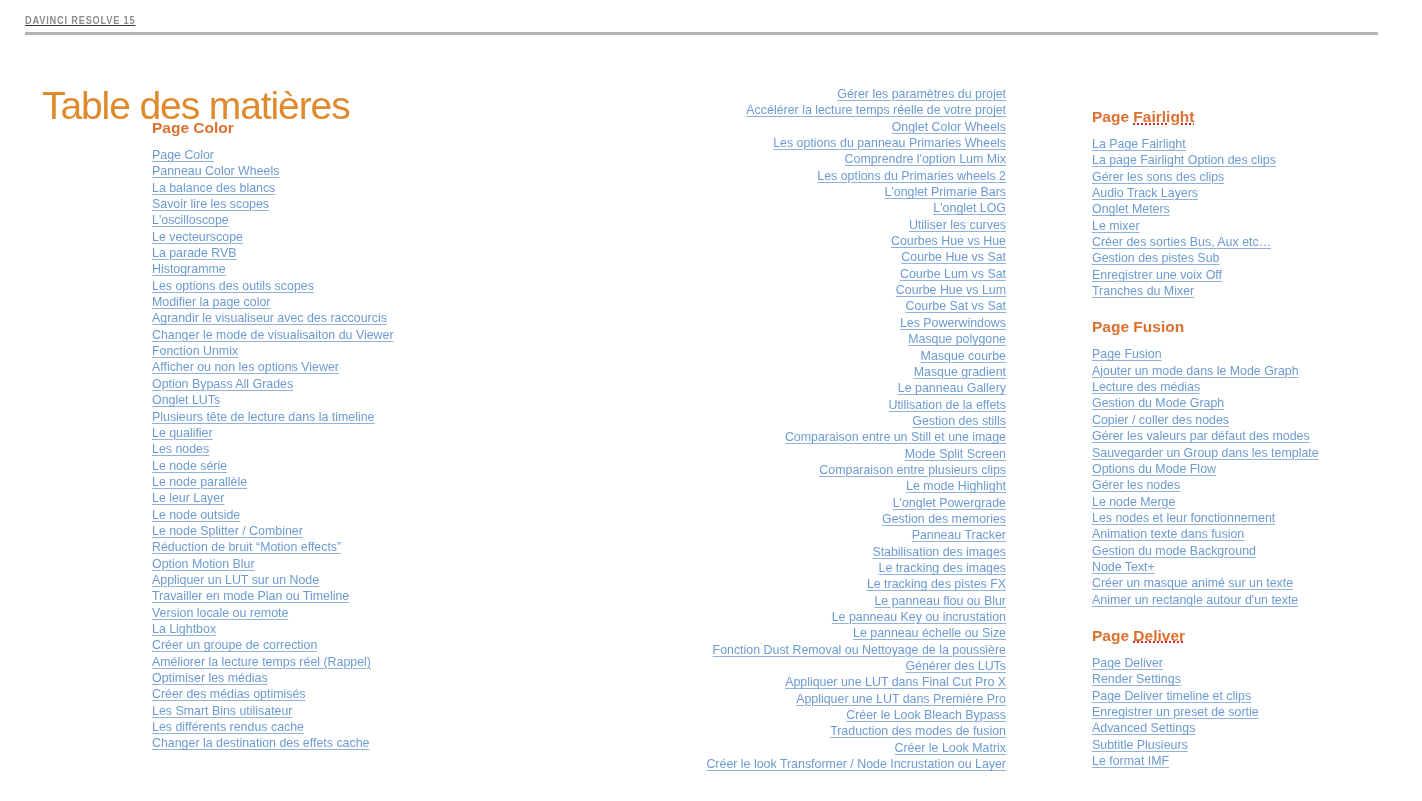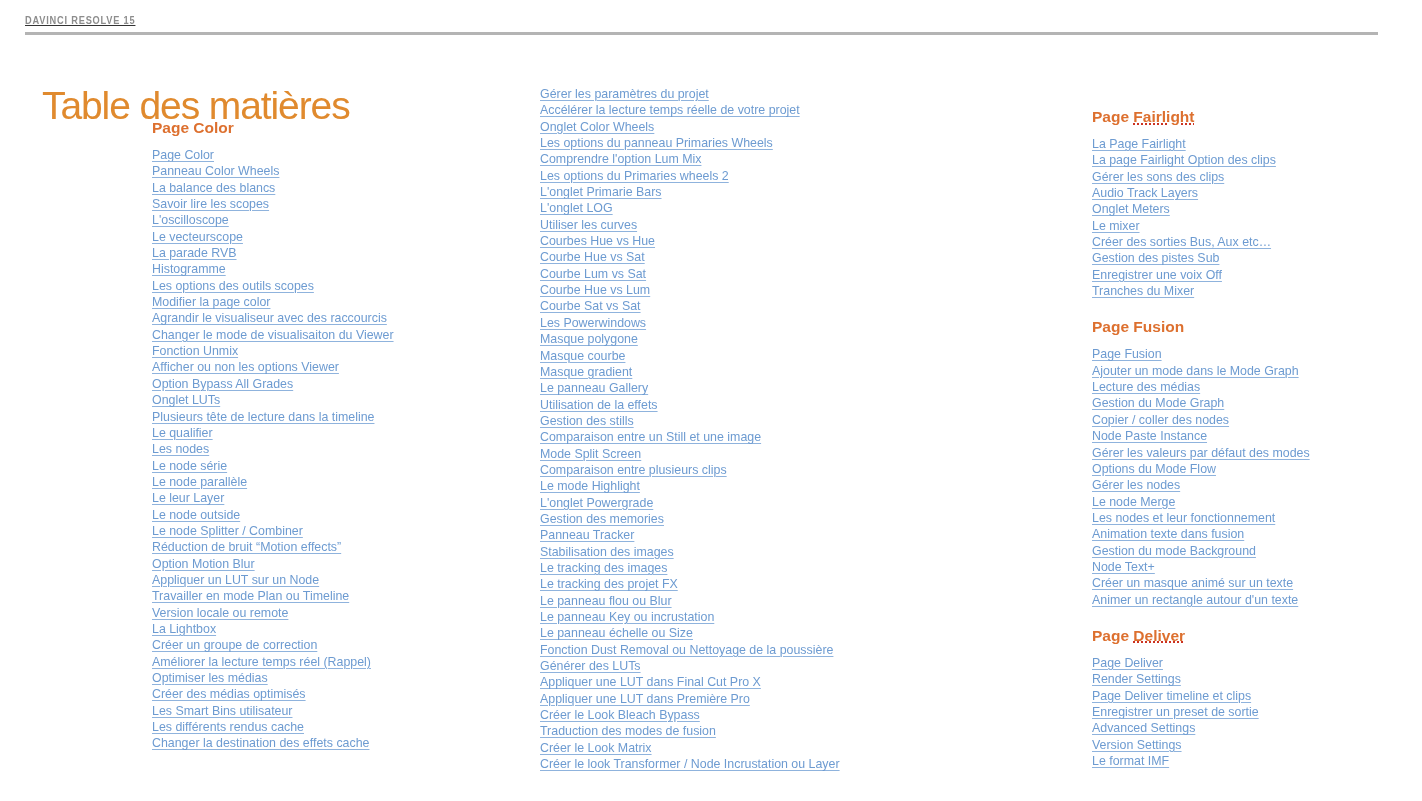--- a/index.html
+++ b/index.html
@@ -57,21 +57,21 @@
     line-height: 56px;
     white-space: nowrap;
   }
 
   
   .col {
     position: absolute;
     top: 0;
   }
   .col-1 { left: 152px; top: 118px;  width: 400px; }
-  .col-2 { left: 540px; top: 85px;   width: 440px; }
+  .col-2 { left: 566px; top: 85px;   width: 440px; text-align: right; }
   .col-3 { left: 1064px; top: 107px; width: 330px; margin-left: 28px; }
 
   .section-heading {
     font-size: 15.5px;
     font-weight: 700;
     color: #dd702f;
     line-height: 19px;
     margin: 0 0 9px 0;
     white-space: nowrap;
   }
@@ -183,21 +183,21 @@
       <li><a class="toc-link" href="#">Gestion des stills</a></li>
       <li><a class="toc-link" href="#">Comparaison entre un Still et une image</a></li>
       <li><a class="toc-link" href="#">Mode Split Screen</a></li>
       <li><a class="toc-link" href="#">Comparaison entre plusieurs clips</a></li>
       <li><a class="toc-link" href="#">Le mode Highlight </a></li>
       <li><a class="toc-link" href="#">L'onglet Powergrade</a></li>
       <li><a class="toc-link" href="#">Gestion des memories</a></li>
       <li><a class="toc-link" href="#">Panneau Tracker</a></li>
       <li><a class="toc-link" href="#">Stabilisation des images</a></li>
       <li><a class="toc-link" href="#">Le tracking des images</a></li>
-      <li><a class="toc-link" href="#">Le tracking des projet FX</a></li>
+      <li><a class="toc-link" href="#">Le tracking des pistes FX</a></li>
       <li><a class="toc-link" href="#">Le panneau flou ou Blur</a></li>
       <li><a class="toc-link" href="#">Le panneau Key ou incrustation</a></li>
       <li><a class="toc-link" href="#">Le panneau échelle ou Size</a></li>
       <li><a class="toc-link" href="#">Fonction Dust Removal ou Nettoyage de la poussière</a></li>
       <li><a class="toc-link" href="#">Générer des LUTs</a></li>
       <li><a class="toc-link" href="#">Appliquer une LUT dans Final Cut Pro X</a></li>
       <li><a class="toc-link" href="#">Appliquer une LUT dans Première Pro</a></li>
       <li><a class="toc-link" href="#">Créer le Look Bleach Bypass</a></li>
       <li><a class="toc-link" href="#">Traduction des modes de fusion</a></li>
       <li><a class="toc-link" href="#">Créer le Look Matrix</a></li>
@@ -219,36 +219,36 @@
       <li><a class="toc-link" href="#">Tranches du Mixer</a></li>
     </ul>
     <div class="section-gap"></div>
     <div class="section-heading">Page Fusion</div>
     <ul class="toc-list">
       <li><a class="toc-link" href="#">Page Fusion</a></li>
       <li><a class="toc-link" href="#">Ajouter un mode dans le Mode Graph</a></li>
       <li><a class="toc-link" href="#">Lecture des médias</a></li>
       <li><a class="toc-link" href="#">Gestion du Mode Graph</a></li>
       <li><a class="toc-link" href="#">Copier / coller des nodes</a></li>
-      <li><a class="toc-link" href="#">Node Paste Instance</a></li>
       <li><a class="toc-link" href="#">Gérer les valeurs par défaut des modes</a></li>
+      <li><a class="toc-link" href="#">Sauvegarder un Group dans les template</a></li>
       <li><a class="toc-link" href="#">Options du Mode Flow</a></li>
       <li><a class="toc-link" href="#">Gérer les nodes</a></li>
       <li><a class="toc-link" href="#">Le node Merge</a></li>
       <li><a class="toc-link" href="#">Les nodes et leur fonctionnement</a></li>
       <li><a class="toc-link" href="#">Animation texte dans fusion</a></li>
       <li><a class="toc-link" href="#">Gestion du mode Background</a></li>
       <li><a class="toc-link" href="#">Node Text+</a></li>
       <li><a class="toc-link" href="#">Créer un masque animé sur un texte</a></li>
       <li><a class="toc-link" href="#">Animer un rectangle autour d'un texte</a></li>
     </ul>
     <div class="section-gap"></div>
     <div class="section-heading"><span>Page </span><span class="misspell">Deliver</span></div>
     <ul class="toc-list">
       <li><a class="toc-link" href="#">Page Deliver</a></li>
       <li><a class="toc-link" href="#">Render Settings</a></li>
       <li><a class="toc-link" href="#">Page Deliver timeline et clips </a></li>
       <li><a class="toc-link" href="#">Enregistrer un preset de sortie</a></li>
       <li><a class="toc-link" href="#">Advanced Settings</a></li>
-      <li><a class="toc-link" href="#">Version Settings</a></li>
+      <li><a class="toc-link" href="#">Subtitle Plusieurs</a></li>
       <li><a class="toc-link" href="#">Le format IMF</a></li>
     </ul>
   </div>
 
 </body></html>

